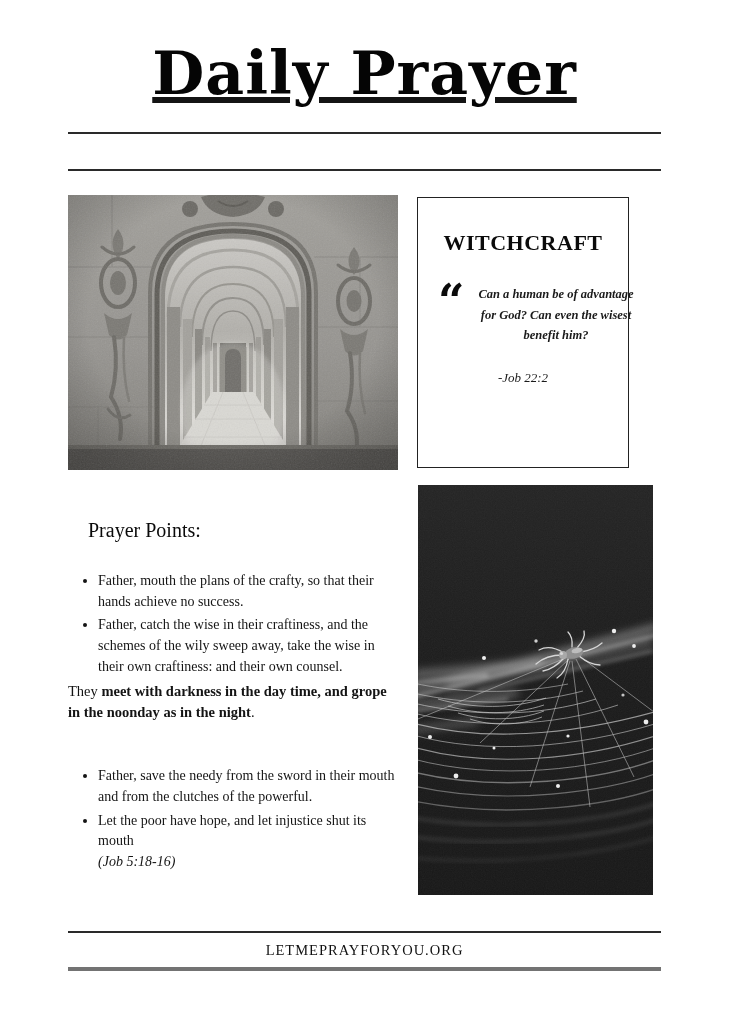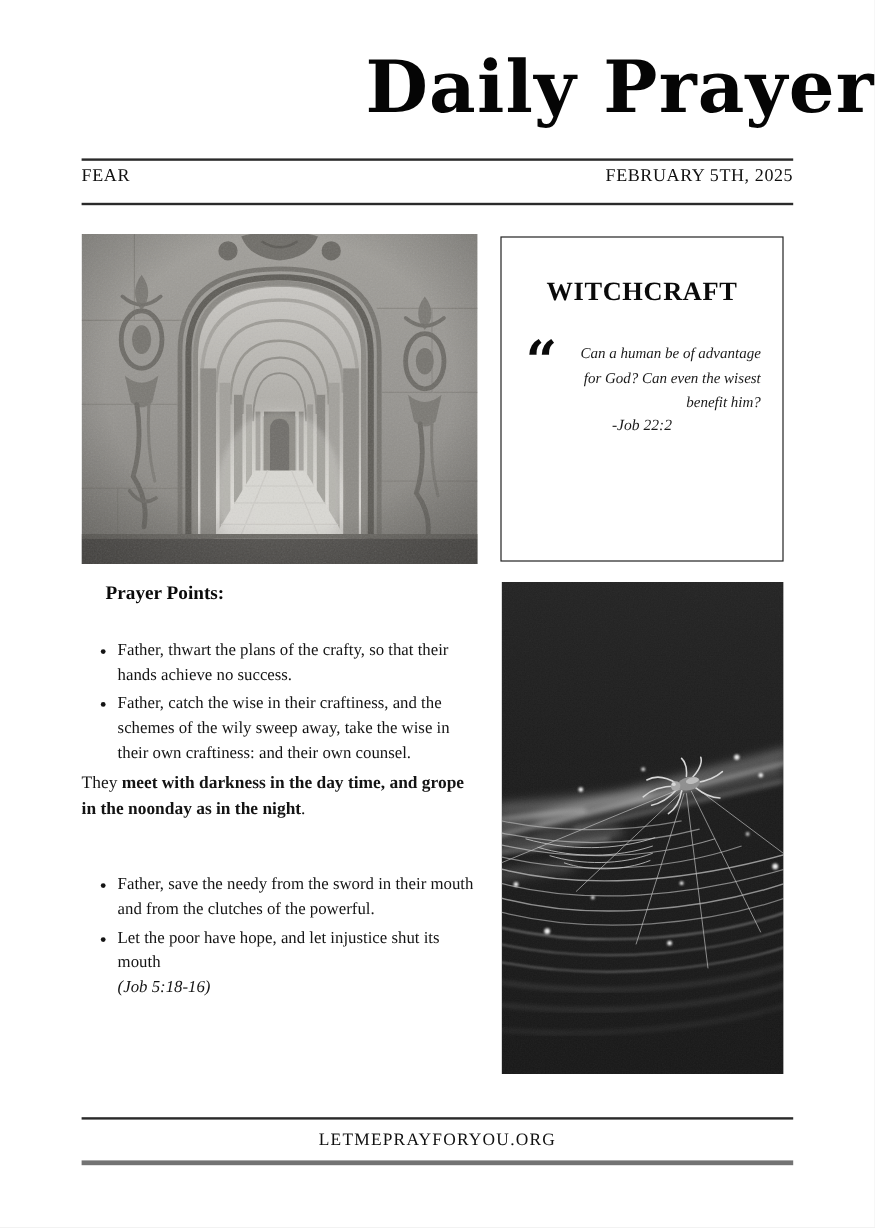--- a/index.html
+++ b/index.html
@@ -3,57 +3,57 @@
 <meta charset="utf-8">
 <style>
   * { margin:0; padding:0; box-sizing:border-box; }
   html,body { background:#e8e8e8; }
   .page {
     position:relative; width:729px; height:1023px; background:#ffffff;
     margin:0 auto; overflow:hidden; color:#141414;
     font-family:"Liberation Serif", serif;
   }
   
-  .masthead { position:absolute; top:40px; left:0; width:100%; text-align:right; }
+  .masthead { position:absolute; top:40px; left:0; width:100%; text-align:center;text-decoration:underline; }
   .masthead h1 {
     font-family:"DejaVu Serif", serif; font-weight:700; font-size:60px;
     letter-spacing:1px; color:#050505; line-height:1.1;
   }
   .rule { position:absolute; left:68px; right:68px; border-top:2px solid #2a2a2a; }
   #rule-top { top:132px; }
   #rule-meta { top:169px; }
   .meta-row {
     position:absolute; top:139px; left:68px; right:68px;
     display:flex; justify-content:space-between; align-items:center;
     font-size:15px; letter-spacing:0.5px; color:#111;
   }
   
   .photo-archway { position:absolute; top:195px; left:68px; width:330px; height:275px; }
   .photo-archway svg, .photo-spider svg { display:block; width:100%; height:100%; }
   .quote-card {
-    position:absolute; top:197px; left:417px; width:236px; height:271px;
+    position:absolute; top:197px; left:417px; width:212px; height:271px;
     border:1.5px solid #222; background:#fff;
   }
   .quote-card h2 {
     margin-top:32px; text-align:center; font-size:22px; letter-spacing:0.5px;
     font-weight:700; color:#0a0a0a; font-family:"Liberation Serif", serif;
   }
   .quote-wrap { position:relative; margin:28px 14px 0 14px; }
   .quote-glyph {
     position:absolute; left:6px; top:-6px; font-family:"DejaVu Serif", serif;
     font-size:46px; line-height:1; font-weight:700; color:#0a0a0a;
   }
   .quote-text {
-    margin-left:46px; width:156px; text-align:right;
-    font-style:italic; font-size:12.5px; line-height:1.65; color:#1a1a1a;
-  }
-  .quote-cite { text-align:center; font-style:italic; font-size:13px; color:#1a1a1a; }
+    margin-left:46px; width:156px; text-align:center;
+    font-style:italic; font-size:12.5px; line-height:1.65; color:#1a1a1a;font-weight:bold;
+  }
+  .quote-cite { margin-top:24px; text-align:center; font-style:italic; font-size:13px; color:#1a1a1a; }
   
   .prayer { position:absolute; top:486px; left:68px; width:332px; }
-  .prayer h3 { font-size:16px; font-weight:700; margin-left:20px; color:#0a0a0a; }
+  .prayer h3 { font-size:20px; font-weight:400; margin-left:20px; color:#0a0a0a;margin-top:33px; }
   .prayer ul { list-style:disc; padding-left:30px; margin-top:29px; }
   .prayer ul.second { margin-top:42px; }
   .prayer li { font-size:14px; line-height:1.48; margin-bottom:3px; color:#141414; }
   .em-para { font-size:14.5px; line-height:1.5; color:#141414; }
   .em-para b { font-weight:700; }
   .ref-line { display:block; font-style:italic; }
   .photo-spider { position:absolute; top:485px; left:418px; width:235px; height:410px; }
   
   .footer {
     position:absolute; top:931px; left:68px; right:68px;
@@ -64,24 +64,20 @@
 </style>
 </head>
 <body>
 
 <div class="page">
 
   <div class="masthead">
     <h1>Daily Prayer</h1>
   </div>
   <div class="rule" id="rule-top"></div>
-  <div class="meta-row">
-    <span>FEAR</span>
-    <span>FEBRUARY 5TH, 2025</span>
-  </div>
   <div class="rule" id="rule-meta"></div>
 
   <div class="photo-archway" role="img" aria-label="black-and-white photo of an ornate stone archway opening onto a long cloister corridor">
     <svg viewBox="0 0 330 275" preserveAspectRatio="none">
       <defs>
         <linearGradient id="wallg" x1="0" y1="0" x2="0" y2="1">
           <stop offset="0" stop-color="#a19f9a"></stop>
             <stop offset="0.55" stop-color="#969490"></stop>
             <stop offset="1" stop-color="#83817c"></stop>
         </linearGradient>
@@ -206,21 +202,21 @@
     <div class="quote-wrap">
       <span class="quote-glyph">“</span>
       <div class="quote-text">Can a human be of advantage for God? Can even the wisest benefit him?</div>
     </div>
     <div class="quote-cite">-Job 22:2</div>
   </div>
 
   <div class="prayer">
     <h3>Prayer Points:</h3>
     <ul class="first">
-      <li>Father, thwart the plans of the crafty, so that their hands achieve no success.</li>
+      <li>Father, mouth the plans of the crafty, so that their hands achieve no success.</li>
       <li>Father, catch the wise in their craftiness, and the schemes of the wily sweep away, take the wise in their own craftiness: and their own counsel.</li>
     </ul>
     <p class="em-para"><span>They </span><b>meet with darkness in the day time, and grope in the noonday as in the night</b><span>.</span></p>
     <ul class="second">
       <li>Father, save the needy from the sword in their mouth and from the clutches of the powerful.</li>
       <li><span>Let the poor have hope, and let injustice shut its mouth</span><span class="ref-line">(Job 5:18-16)</span></li>
     </ul>
   </div>
 
   <div class="photo-spider" role="img" aria-label="black-and-white macro photo of a spider on a glistening web against a dark background">

